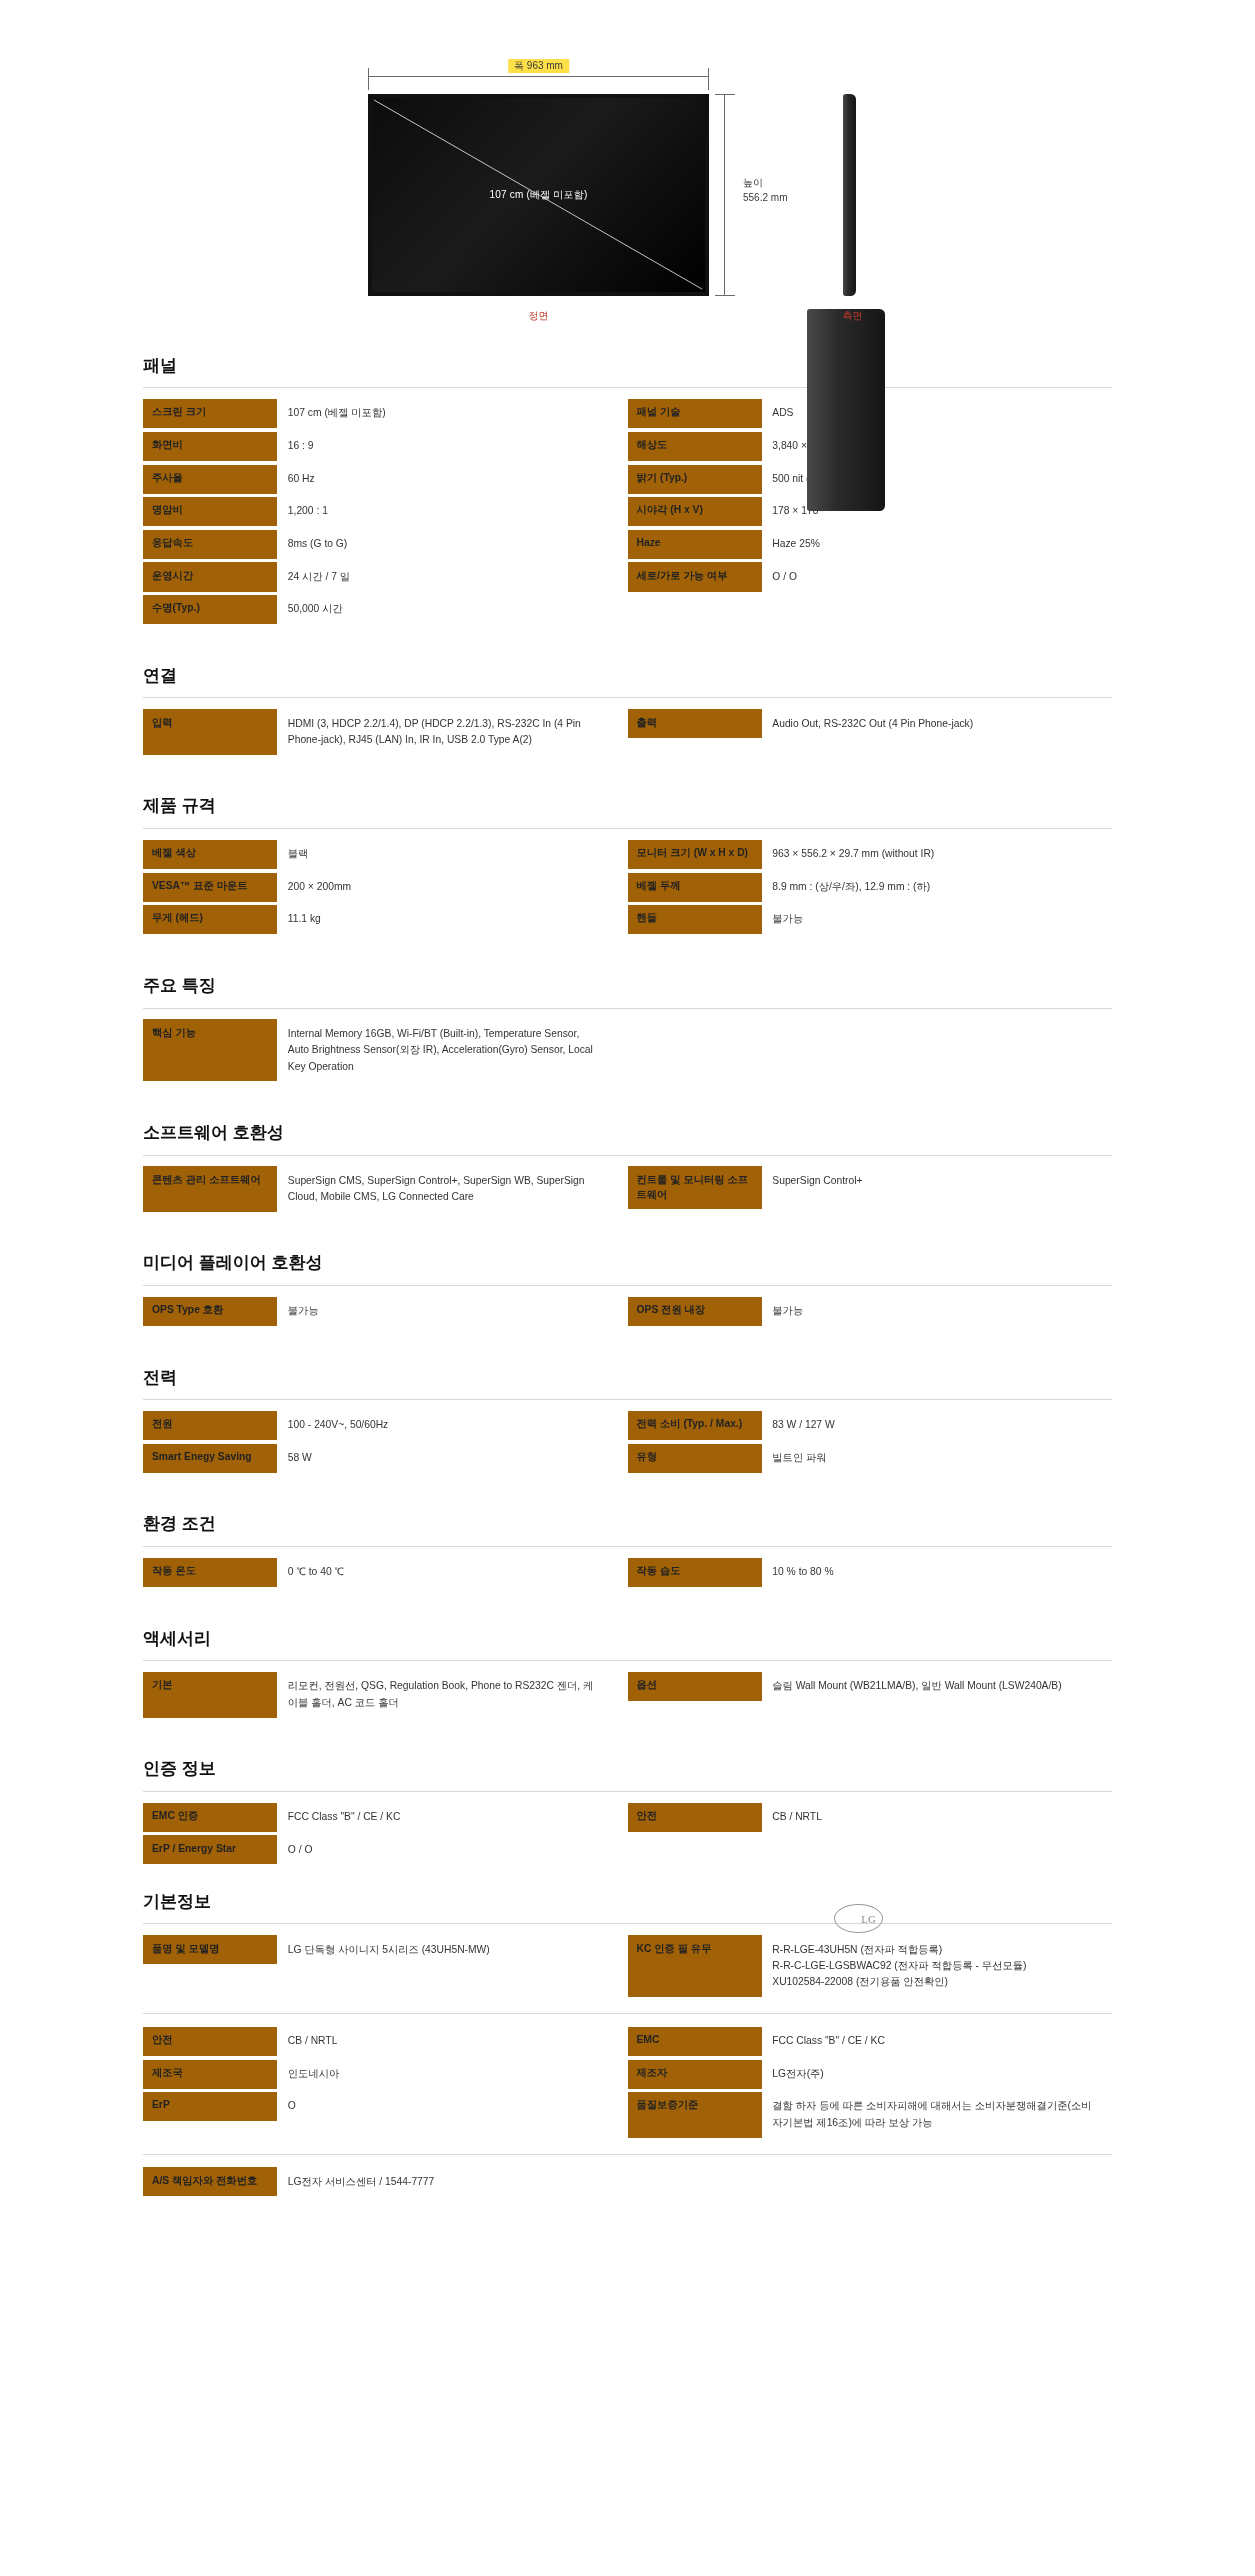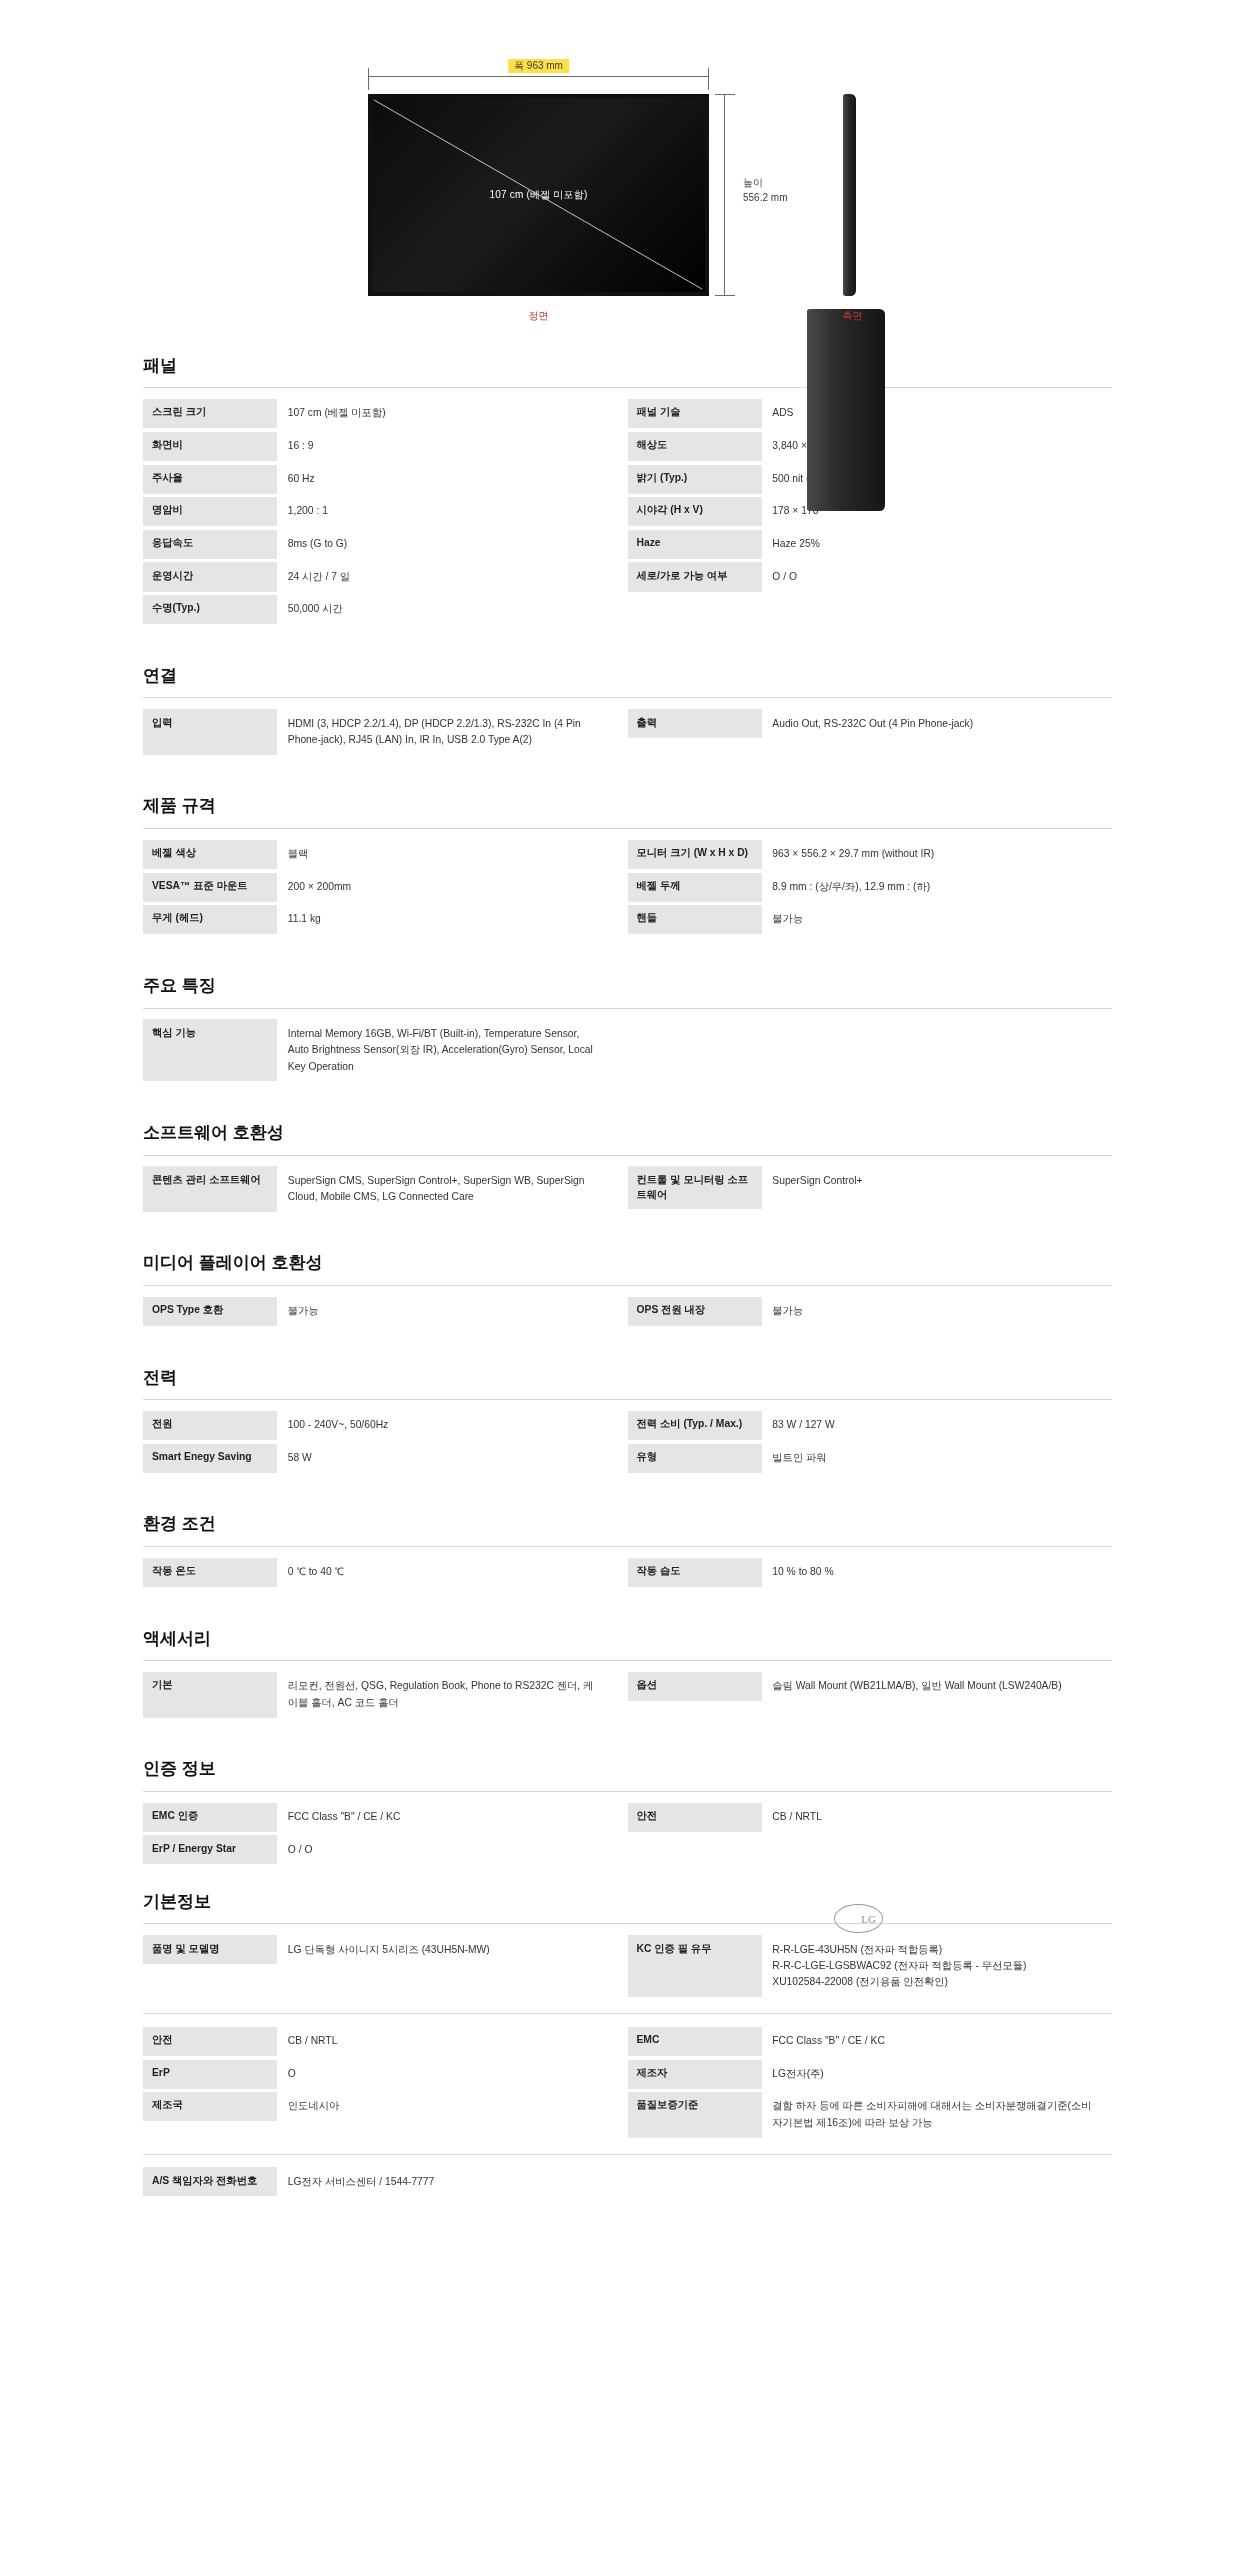--- a/index.html
+++ b/index.html
@@ -66,21 +66,21 @@
     font-size:17px;font-weight:bold;color:#111;
     padding:9px 0 10.8px 0;
   }
   .sec-body{border-top:0.9px solid #d8d8d8;padding-top:10.8px;}
   .grid{display:flex;flex-wrap:wrap;}
   .col{width:50%;box-sizing:border-box;}
   .col.left{padding-right:21.5px;}
   .row{display:flex;align-items:stretch;margin-bottom:3.6px;}
   .lbl{
     width:134px;min-width:134px;
-    background:#e5e5e5;
+    background:#a16207;
     font-size:10.3px;font-weight:bold;color:#222;
     padding:6.3px 9px;
     box-sizing:border-box;
     line-height:1.45;
   }
   .val{
     flex:1;
     font-size:10.3px;color:#333;
     padding:6.3px 10.8px;
     box-sizing:border-box;
@@ -417,26 +417,26 @@
           </div>
         <div class="divider"></div>
         <div class="blockgap"></div>
         <div class="grid" id="basic-g2">
             <div class="col left">
               <div class="row">
                 <div class="lbl">안전</div>
                 <div class="val">CB / NRTL</div>
               </div>
               <div class="row">
+                <div class="lbl">제조국</div>
+                <div class="val">인도네시아</div>
+              </div>
+              <div class="row">
                 <div class="lbl">ErP</div>
                 <div class="val">O</div>
-              </div>
-              <div class="row">
-                <div class="lbl">제조국</div>
-                <div class="val">인도네시아</div>
               </div>
             </div>
             <div class="col right">
               <div class="row">
                 <div class="lbl">EMC</div>
                 <div class="val">FCC Class "B" / CE / KC</div>
               </div>
               <div class="row">
                 <div class="lbl">제조자</div>
                 <div class="val">LG전자(주)</div>

